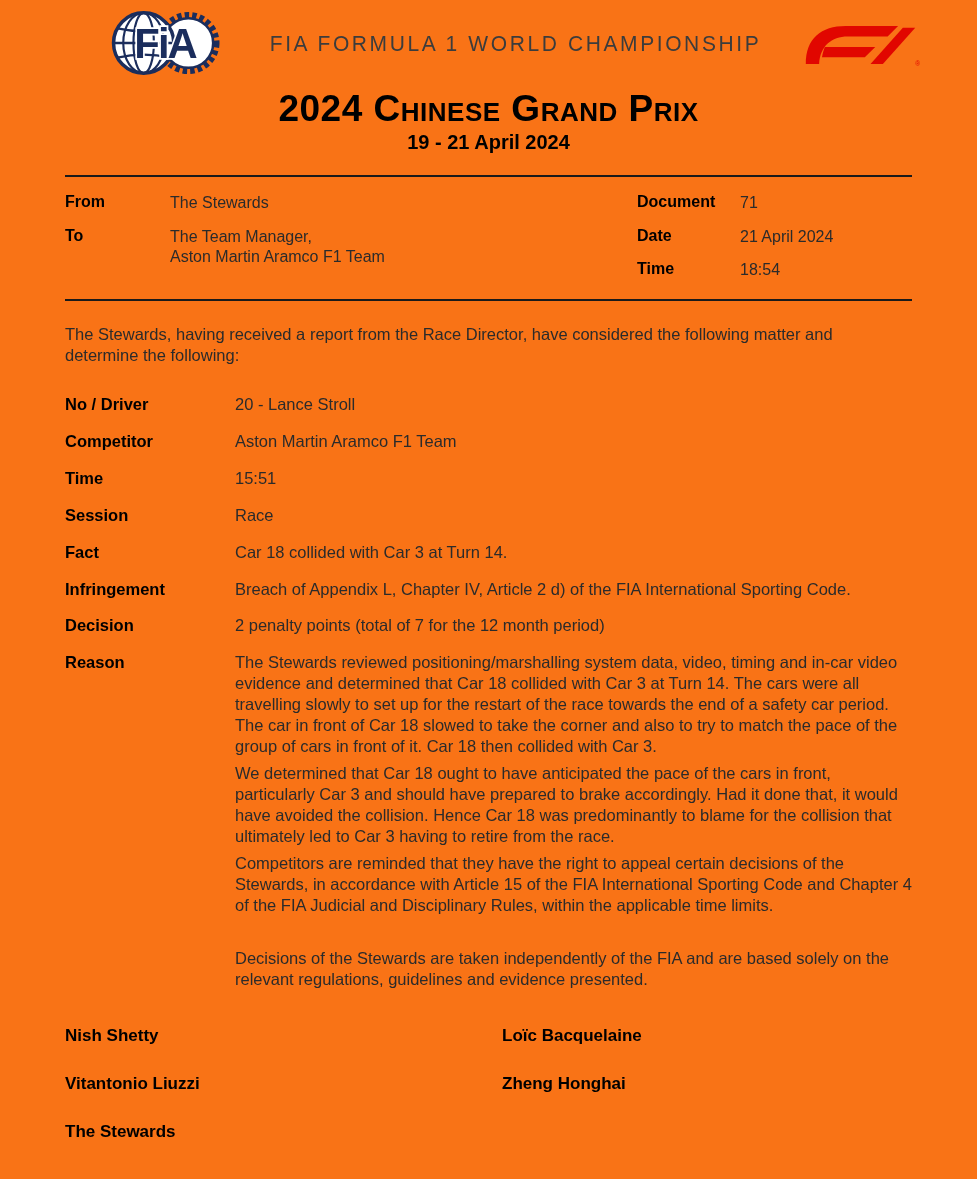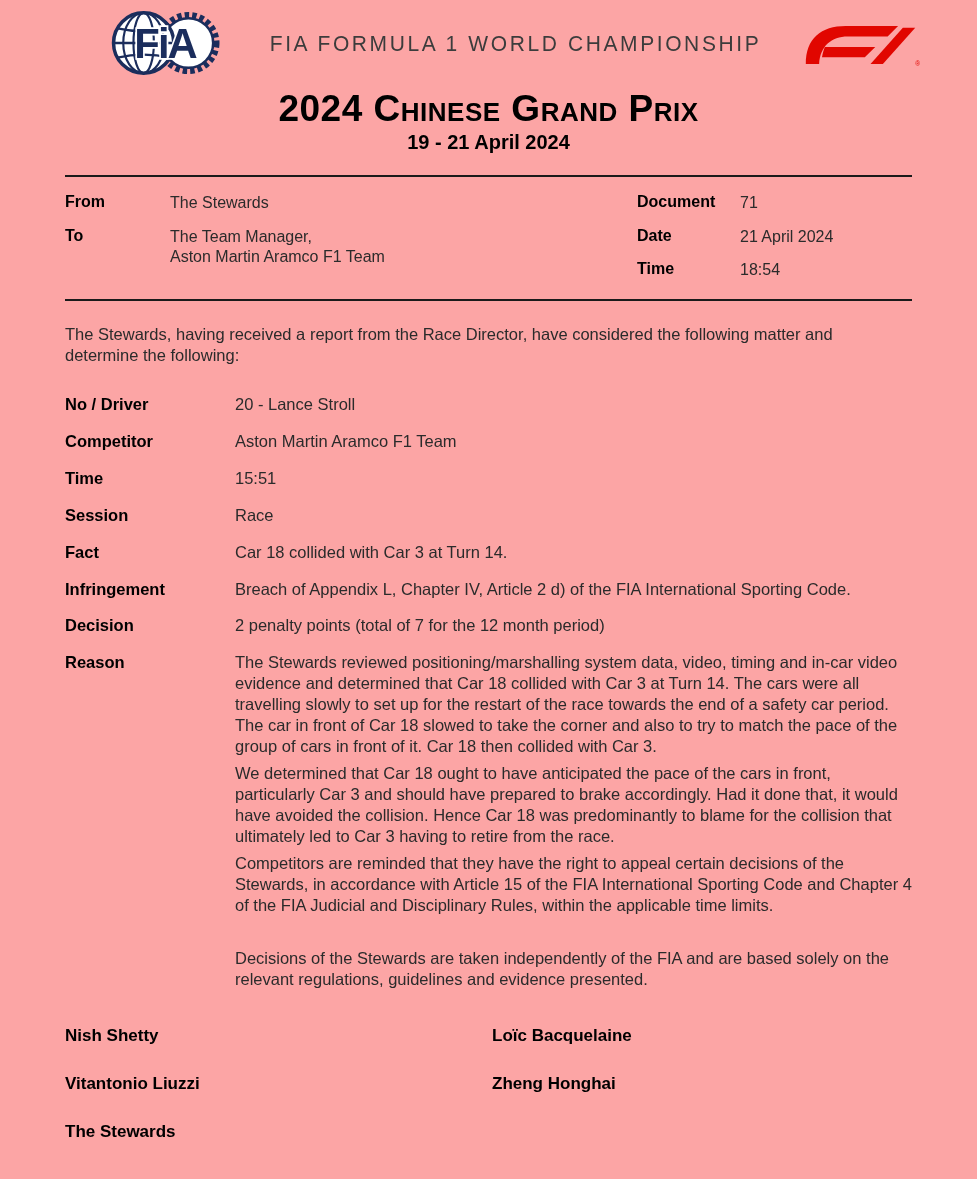--- a/index.html
+++ b/index.html
@@ -2,21 +2,21 @@
 <html><head>
 <meta charset="utf-8">
 <style>
   * { margin: 0; padding: 0; box-sizing: border-box; }
   html, body { background: #ffffff; }
   .page {
     position: relative;
     width: 977px;
     height: 1179px;
     margin: 0 auto;
-    background: #fca5a5;
+    background: #f97316;
     font-family: "Liberation Sans", sans-serif;
     color: #212121;
     overflow: hidden;
   }
   .content { padding: 0 65px; }
 
   
   .header-row {
     display: flex;
     align-items: center;
@@ -104,21 +104,21 @@
     color: #2b2b2b;
     line-height: 1.27;
     max-width: 695px;
   }
   .field-value p { margin-bottom: 6px; }
   .field-value p:last-child { margin-bottom: 0; }
   .field-value p.spaced-before { margin-top: 32px; }
 
   
   .signatures { margin-top: 36px; }
-  .sig-row { display: flex; margin-bottom: 28px; }
+  .sig-row { display: flex; margin-bottom: 28px; gap: 10px; }
   .sig-left { width: 427px; flex: 0 0 auto; }
   .sig-name {
     font-size: 17px;
     font-weight: bold;
     color: #000;
   }
   .sig-footer { margin-top: 1px; }
 </style>
 </head>
 <body>

